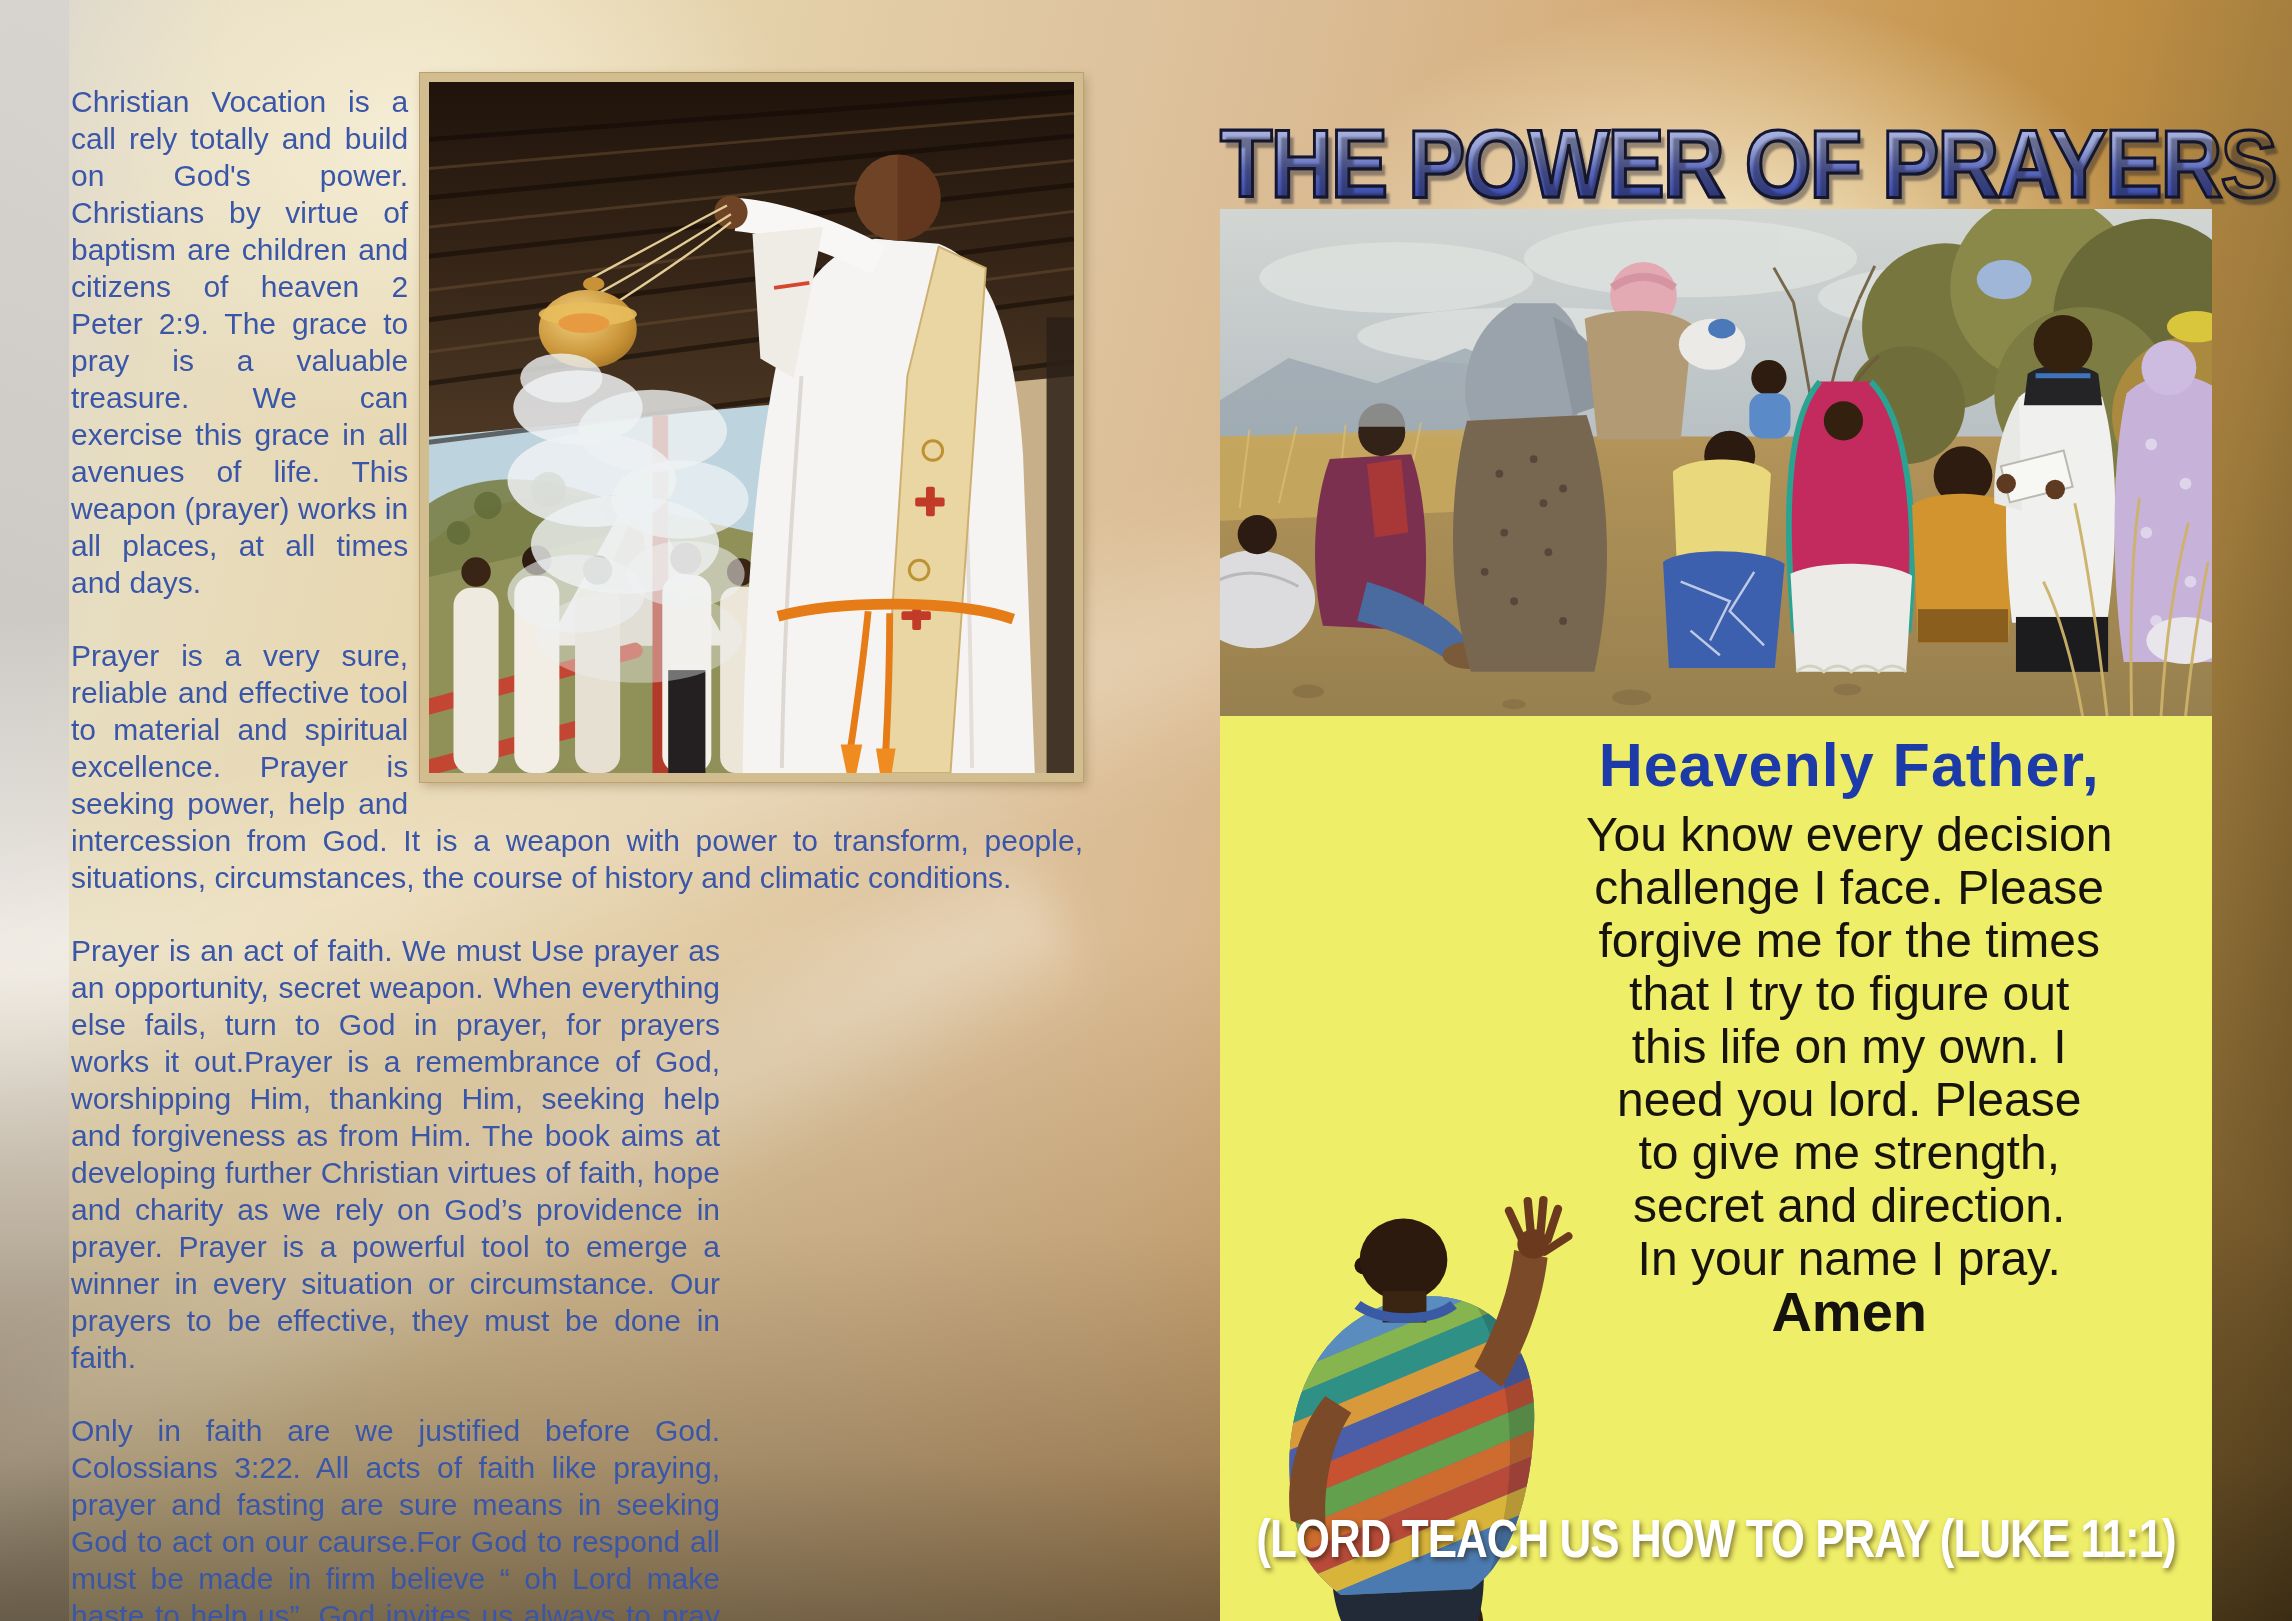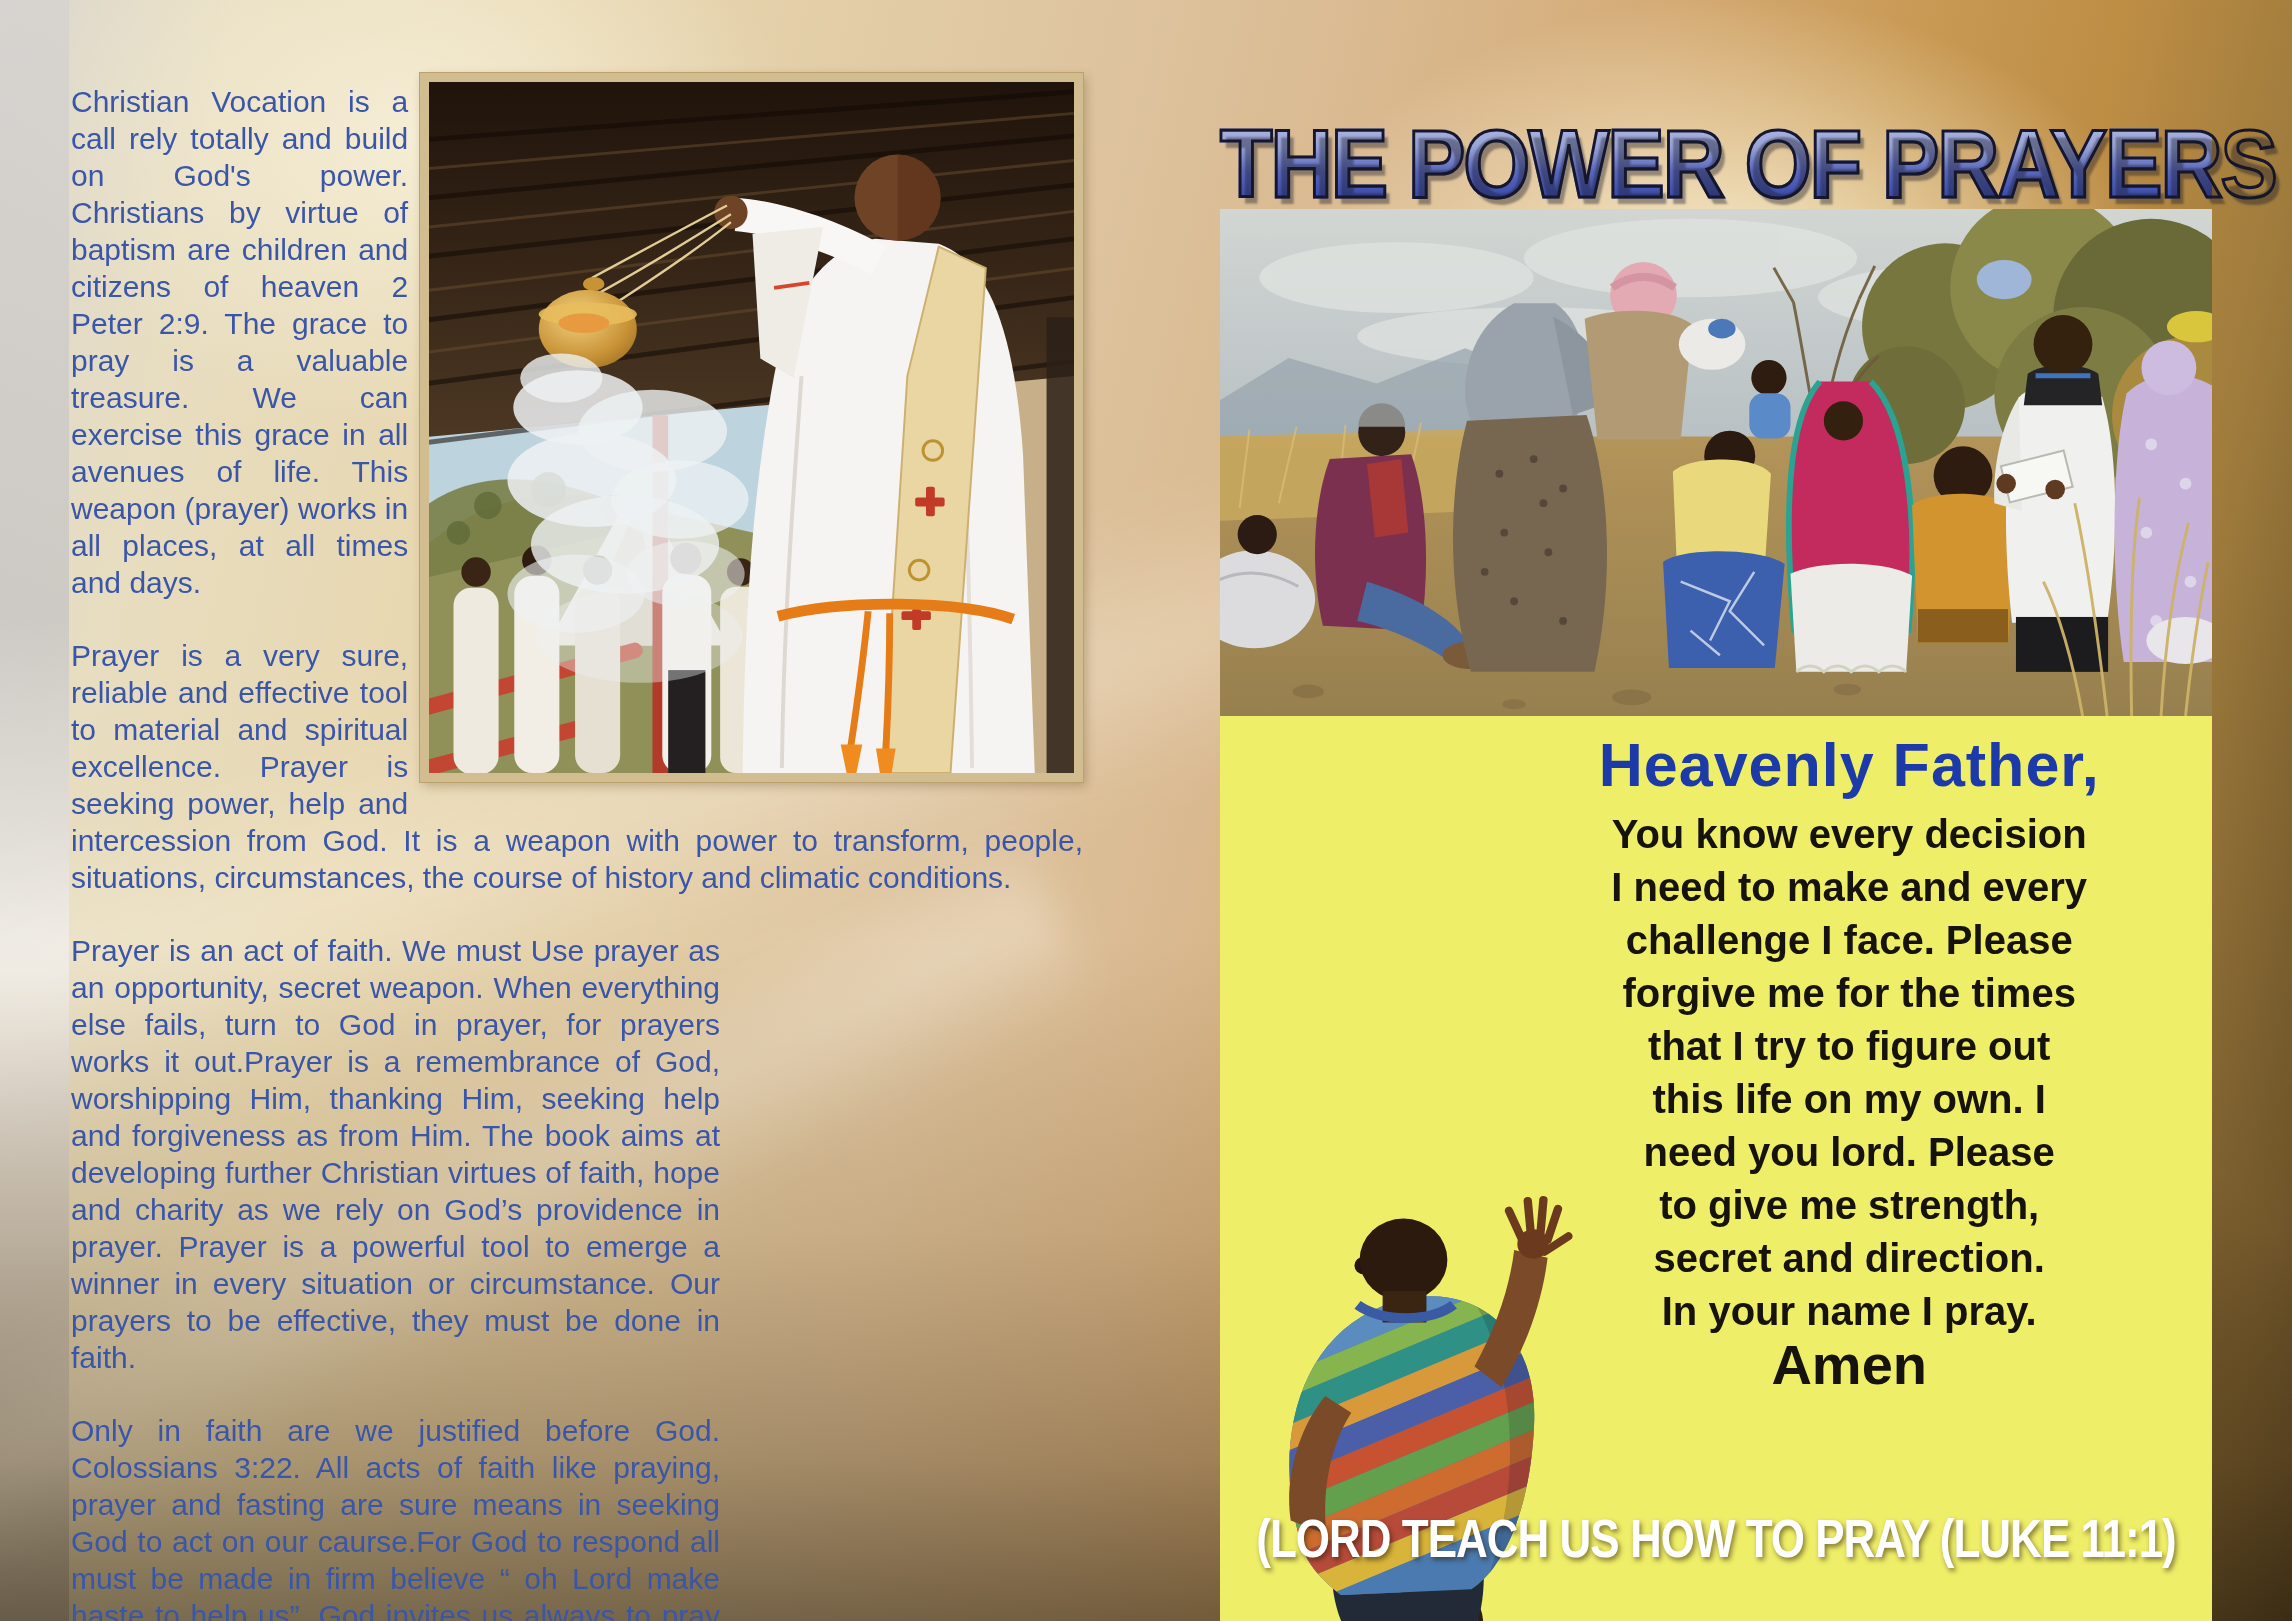--- a/index.html
+++ b/index.html
@@ -48,21 +48,21 @@
     -webkit-text-stroke:2.9px #16162c;paint-order:stroke fill;
     text-shadow:4.9px 5.9px 2px rgba(25,25,40,.4);}
   .photo-right{position:absolute;left:1220px;top:209px;width:992px;height:507px;margin:0;}
   .photo-right svg{display:block;width:100%;height:100%;}
 
   .prayer-card{position:absolute;left:1220px;top:716px;width:992px;height:984px;
     background:#efee68;overflow:hidden;}
   .kneeling-man{position:absolute;left:5.9px;bottom:0;width:355px;height:505px;}
   .prayer-text{position:relative;padding:13.7px 17.6px 0 284px;text-align:center;color:#16130e;}
   .prayer-heading{margin:0 0 7.8px 0;font-size:61px;line-height:71px;font-weight:bold;color:#1c3aa8;letter-spacing:1px;}
-  .prayer-line{font-size:40px;line-height:53px;font-weight:bold;}
+  .prayer-line{font-size:48px;line-height:53px;font-weight:normal;}
   .amen-line{font-size:56px;line-height:53px;font-weight:bold;}
   .artisto-badge{position:absolute;right:25.5px;bottom:15.7px;background:#3d3a1c;border:2px solid #a21caf;
     color:#ece8d2;font-size:20.6px;font-weight:bold;letter-spacing:8.8px;padding:6.9px 9.8px 6.9px 17.6px;}
 
   .caption{position:absolute;left:1220px;top:1509px;width:992px;text-align:center;
     color:#ffffff;font-weight:bold;font-size:44px;letter-spacing:-1px;white-space:nowrap;
     transform:scaleY(1.2);transform-origin:top center;
     text-shadow:2px 2.9px 4.9px rgba(40,25,5,.55);}
 </style>
 </head>
@@ -384,21 +384,20 @@
       <circle cx="132" cy="72" r="9" fill="#241508"></circle>
       <circle cx="170" cy="66" r="42" fill="#2c1a0e"></circle>
       <rect x="150" y="98" width="42" height="32" fill="#3a2412"></rect>
       <path d="M126,112 C150,130 196,130 218,112" stroke="#3b5aa4" stroke-width="10" fill="none"></path>
     </svg>
 
     <div class="prayer-text">
       <h2 class="prayer-heading">Heavenly Father,</h2>
       <div class="prayer-lines">
           <div class="prayer-line">You know every decision</div>
-          <div class="prayer-line">I need to make and every</div>
           <div class="prayer-line">challenge I face. Please</div>
           <div class="prayer-line">forgive me for the times</div>
           <div class="prayer-line">that I try to figure out</div>
           <div class="prayer-line">this life on my own. I</div>
           <div class="prayer-line">need you lord. Please</div>
           <div class="prayer-line">to give me strength,</div>
           <div class="prayer-line">secret and direction.</div>
           <div class="prayer-line">In your name I pray.</div>
         </div>
       <div class="amen-line">Amen</div>

